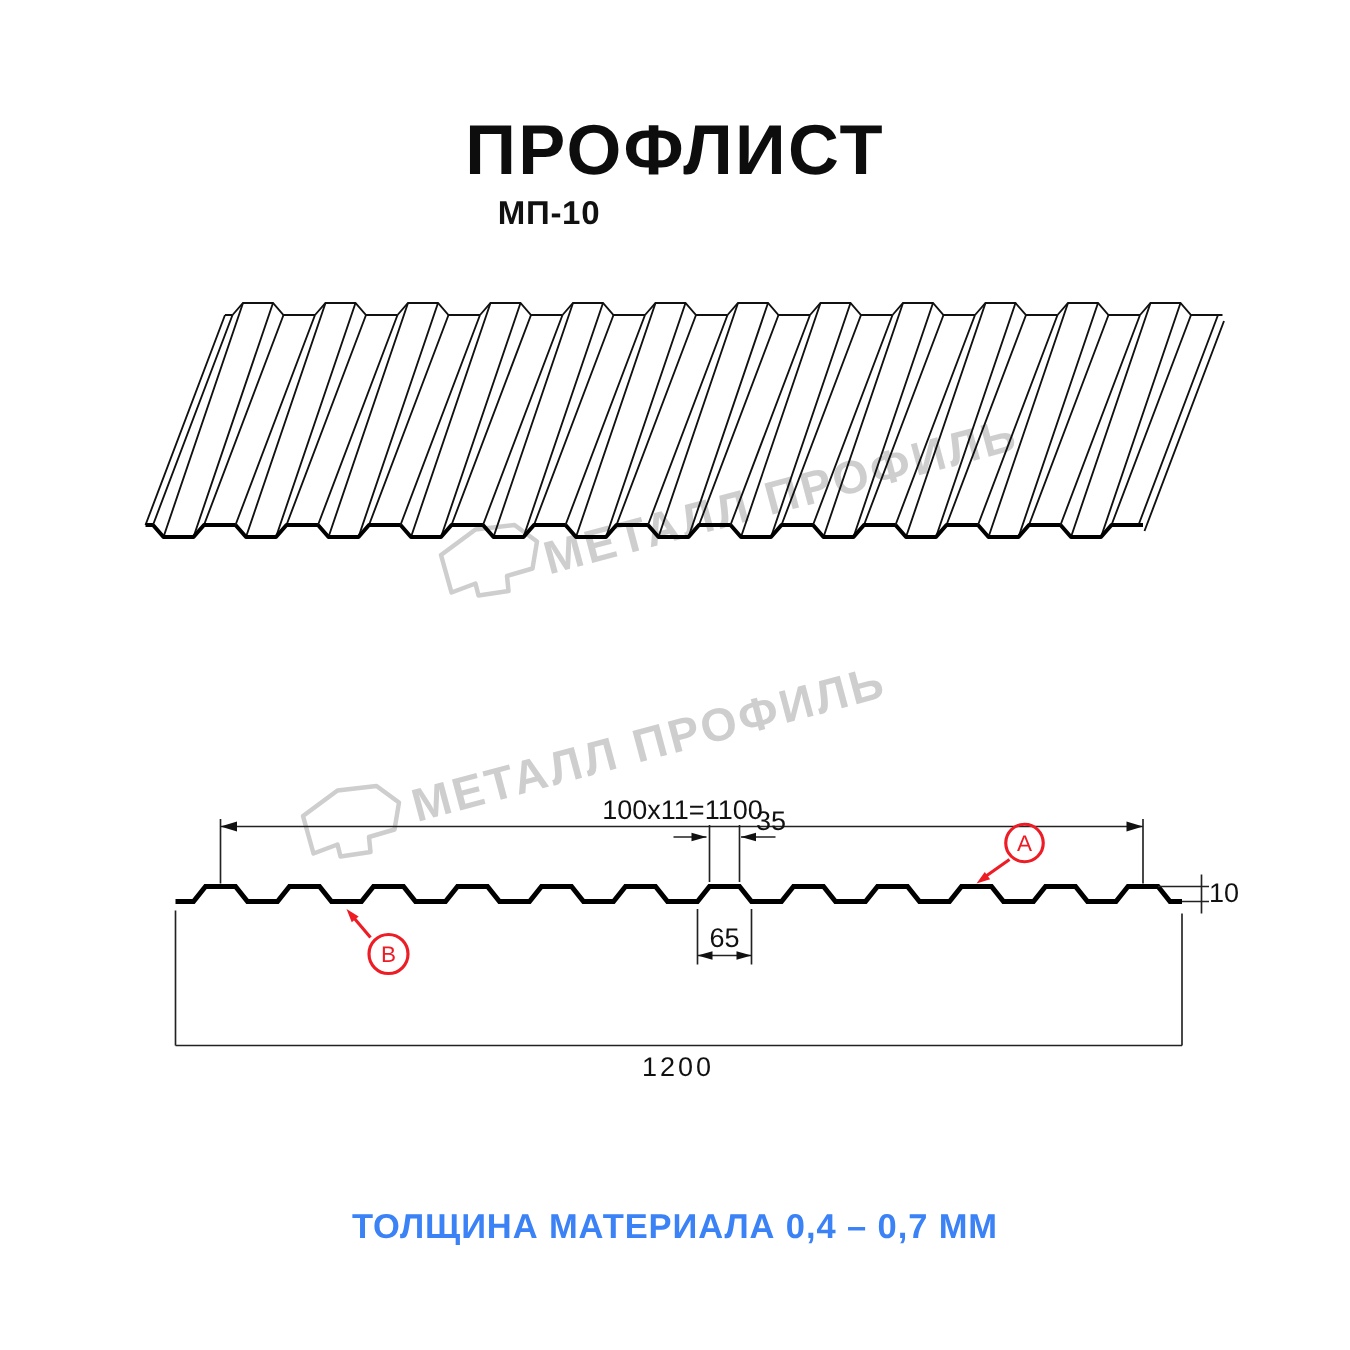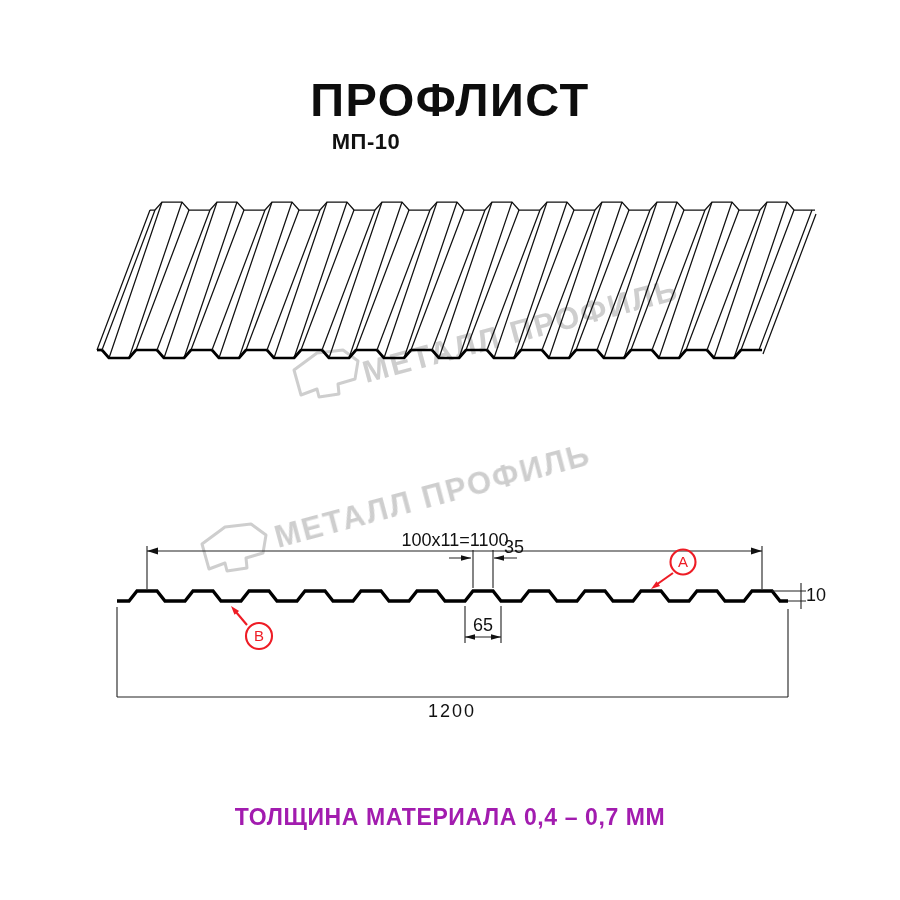--- a/index.html
+++ b/index.html
@@ -4,21 +4,21 @@
 <style>
   html,body{margin:0;padding:0;background:#fff;}
   .page{position:relative;width:900px;height:900px;background:#ffffff;overflow:hidden;
         font-family:"Liberation Sans",sans-serif;}
   .abs{position:absolute;}
   .title{top:72px;left:0;width:900px;text-align:center;font-size:47px;font-weight:800;
          color:#0d0d0d;letter-spacing:1.5px;}
   .subtitle{top:129px;left:0;width:732px;text-align:center;font-size:22px;font-weight:600;
             color:#111;letter-spacing:.5px;}
   .footer-note{top:804px;left:0;width:900px;text-align:center;font-size:23px;font-weight:600;
-               color:#a21caf;letter-spacing:.6px;}
+               color:#3b82f6;letter-spacing:.6px;}
   svg{position:absolute;top:0;left:0;}
   .thin{stroke:#111;stroke-width:1.25;fill:none;}
   .thick{stroke:#000;stroke-width:2.7;fill:none;stroke-linejoin:round;}
   .profile{stroke:#000;stroke-width:3.3;fill:none;stroke-linejoin:miter;}
   .dim{stroke:#222;stroke-width:1.1;fill:none;}
   .dimtext{fill:#111;font-size:18px;font-family:"Liberation Sans",sans-serif;}
   .wm{stroke:#c9c9c9;stroke-width:3;fill:none;stroke-linejoin:round;}
   .wmtext{fill:#c9c9c9;font-size:31px;font-weight:bold;letter-spacing:2px;
           font-family:"Liberation Sans",sans-serif;}
   .red{stroke:#ee1c25;fill:none;stroke-width:2.1;}

